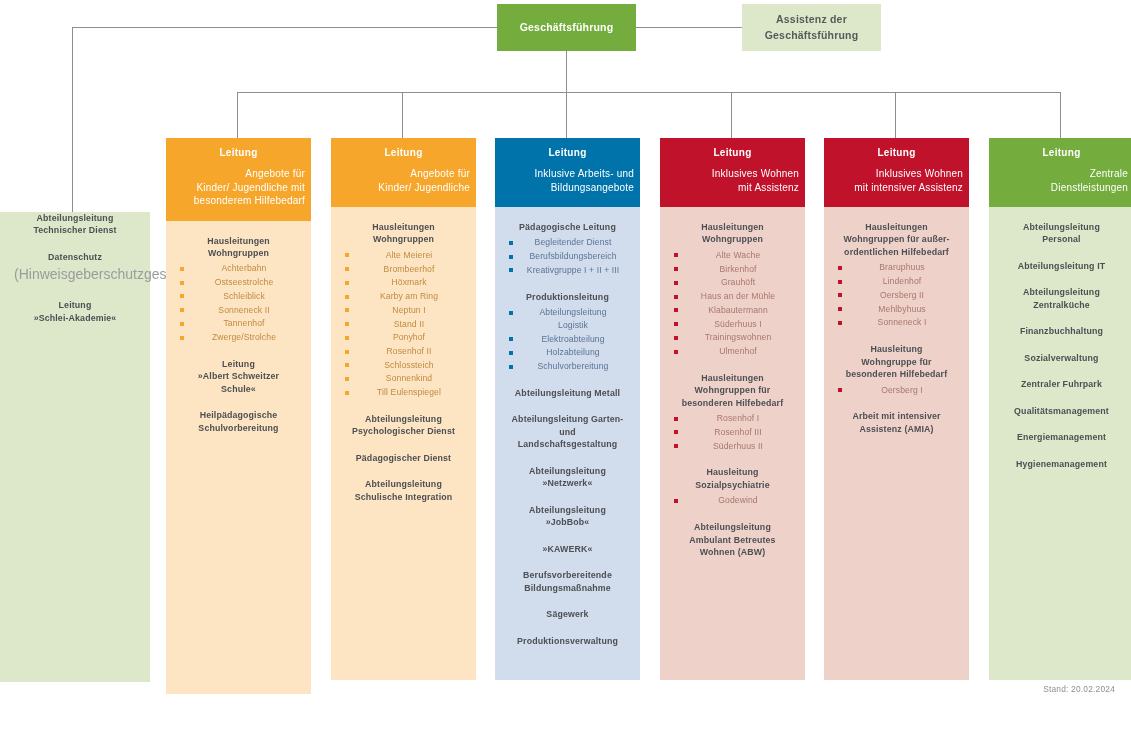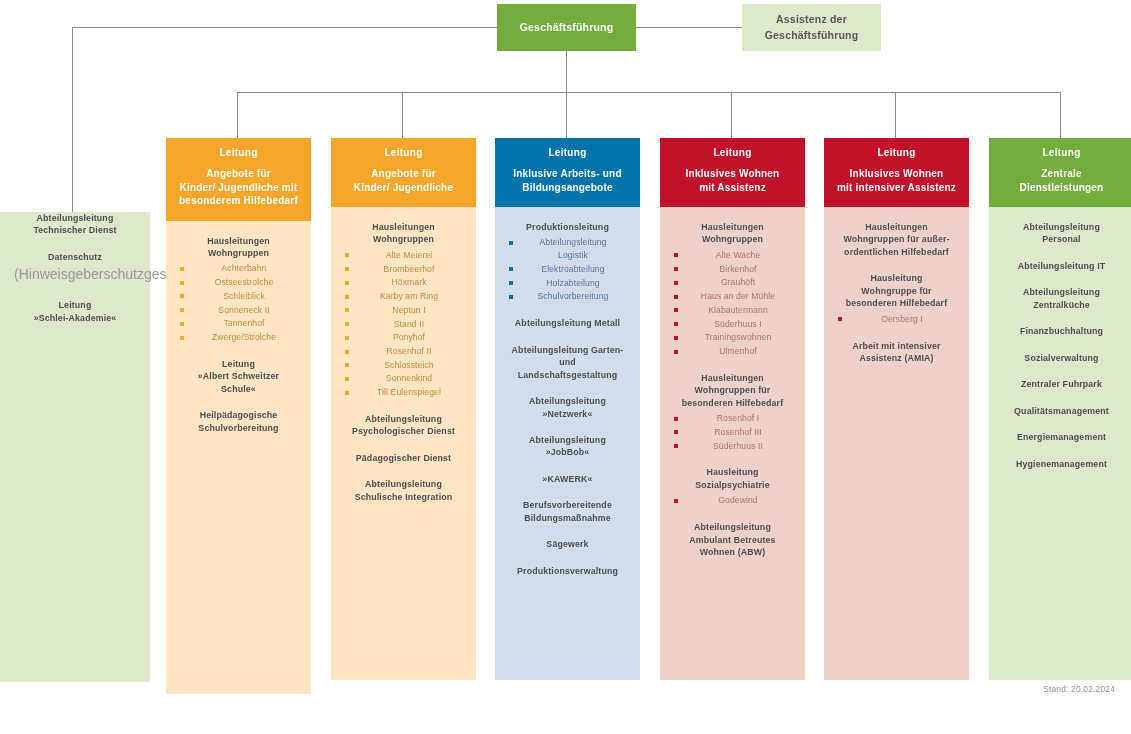--- a/index.html
+++ b/index.html
@@ -35,21 +35,21 @@
   .col-head {
     padding:9px 6px 13px;
     text-align:center;
     color:#ffffff;
   }
   .col-head .role {
     font-size:10px; font-weight:bold; letter-spacing:.3px;
     margin-bottom:9px;
   }
   .col-head .name {
-    font-size:10px; font-weight:bold; line-height:1.35; letter-spacing:.2px;
+    font-size:10px; font-weight:normal; line-height:1.35; letter-spacing:.2px;text-align:right;
   }
   .col-body {
     padding:14px 14px 16px;
     min-height:473px;
     text-align:center;
   }
   .col.plain { top:212px; }
   .col.plain .col-body { min-height:470px; padding:0 14px 16px; }
 
   .grp { margin-bottom:14px; }
@@ -214,20 +214,28 @@
         </div>
       </div>
       <div class="col t-blue" style="left: 495px;">
         <div class="col-head">
           <div class="role">Leitung</div>
           <div class="name" style="white-space: pre-line;">Inklusive Arbeits- und
 Bildungsangebote</div>
         </div>
         <div class="col-body">
           <div class="grp">
+            <div class="grp-title">Pädagogische Leitung</div>
+            <ul class="items">
+              <li>Begleitender Dienst</li>
+              <li>Berufsbildungsbereich</li>
+              <li>Kreativgruppe I + II + III</li>
+            </ul>
+          </div>
+          <div class="grp">
             <div class="grp-title">Produktionsleitung</div>
             <ul class="items">
               <li>Abteilungsleitung
 Logistik</li>
               <li>Elektroabteilung</li>
               <li>Holzabteilung</li>
               <li>Schulvorbereitung</li>
             </ul>
           </div>
           <div class="grp">
@@ -309,20 +317,27 @@
         <div class="col-head">
           <div class="role">Leitung</div>
           <div class="name" style="white-space: pre-line;">Inklusives Wohnen
 mit intensiver Assistenz</div>
         </div>
         <div class="col-body">
           <div class="grp">
             <div class="grp-title">Hausleitungen
 Wohngruppen für außer-
 ordentlichen Hilfebedarf</div>
+            <ul class="items">
+              <li>Braruphuus</li>
+              <li>Lindenhof</li>
+              <li>Oersberg II</li>
+              <li>Mehlbyhuus</li>
+              <li>Sonneneck I</li>
+            </ul>
           </div>
           <div class="grp">
             <div class="grp-title">Hausleitung
 Wohngruppe für
 besonderen Hilfebedarf</div>
             <ul class="items">
               <li>Oersberg I</li>
             </ul>
           </div>
           <div class="grp">

